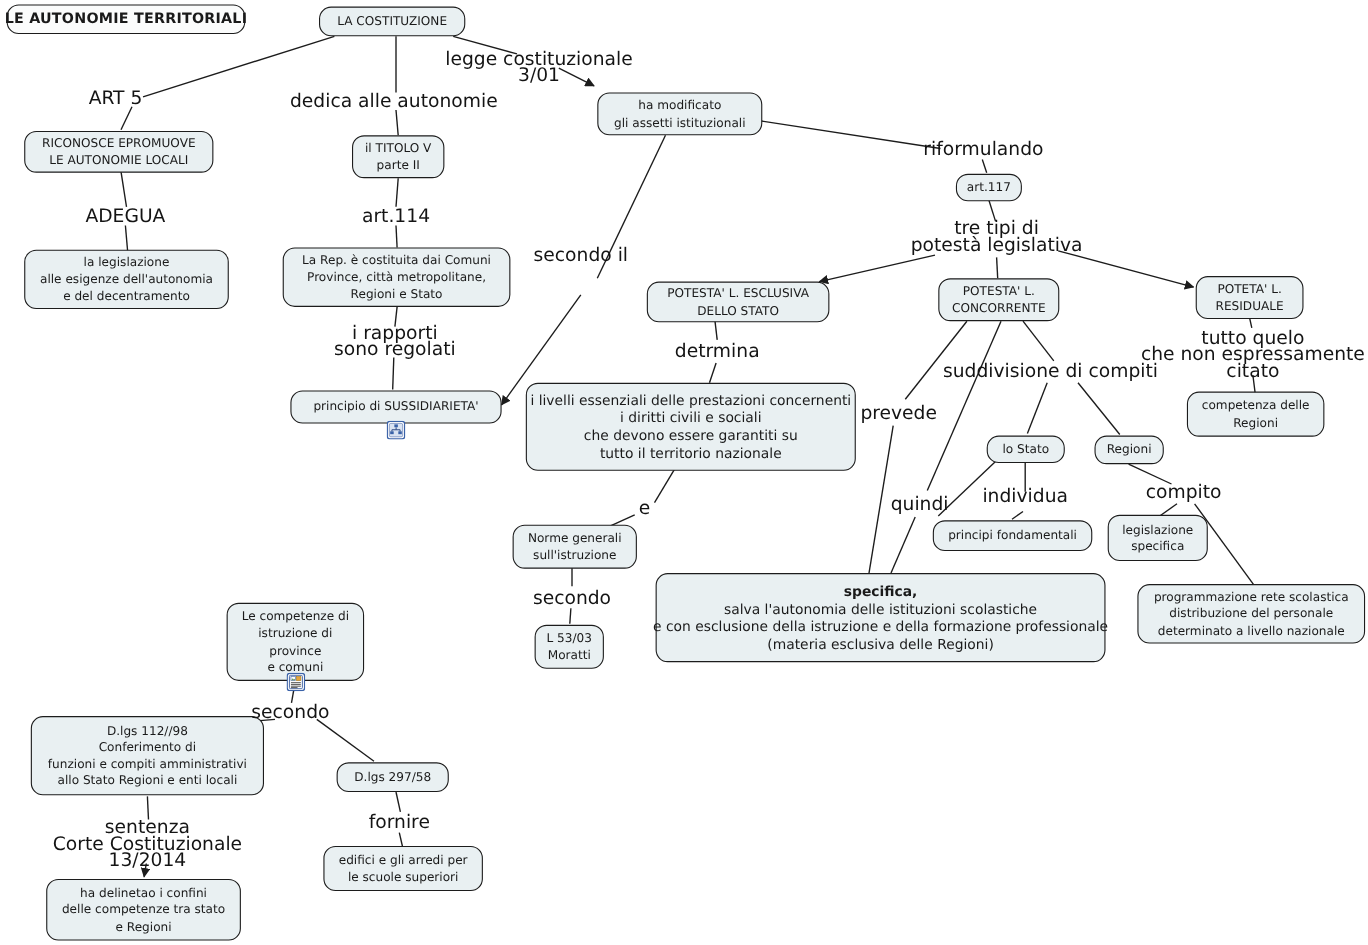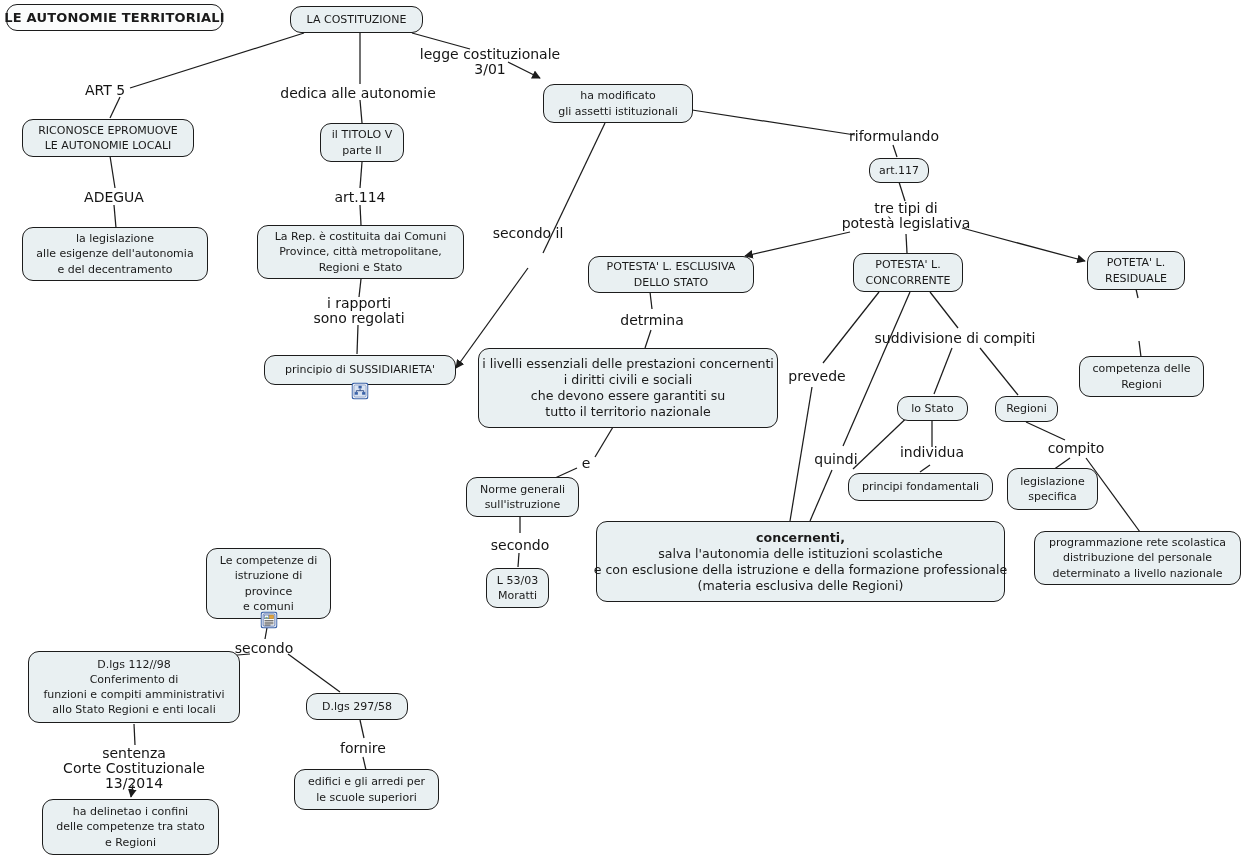--- a/index.html
+++ b/index.html
@@ -48,21 +48,21 @@
   .node.wide-note {
     font-size: 12.6px;
     line-height: 16px;
   }
   .node .bold-line {
     font-weight: bold;
   }
   .elabel {
     position: absolute;
     color: #141414;
-    font-size: 14px;
+    font-size: 17px;
     line-height: 15px;
     text-align: center;
     white-space: pre;
     background: transparent;
     z-index: 3;
     transform: translate(-50%, -50%);
   }
   .badge {
     position: absolute;
     width: 17px;
@@ -262,21 +262,21 @@
 specifica</span>
   </div>
 
   <div class="node" style="left:1034px; top:531px; width:207px; height:54px;">
     <span>programmazione rete scolastica
 distribuzione del personale
 determinato a livello nazionale</span>
   </div>
 
   <div class="node wide-note" style="left:596px; top:521px; width:409px; height:81px; flex-direction:column;">
-    <span class="bold-line">concernenti,</span>
+    <span class="bold-line">specifica,</span>
     <span>salva l'autonomia delle istituzioni scolastiche
 e con esclusione della istruzione e della formazione professionale
 (materia esclusiva delle Regioni)</span>
   </div>
 
   <div class="node" style="left:206px; top:548px; width:125px; height:71px;">
     <span>Le competenze di
 istruzione di
 province
 e comuni</span>
@@ -317,20 +317,23 @@
   <div class="elabel" style="left:906px; top:216px;">tre tipi di
 potestà legislativa</div>
   <div class="elabel" style="left:652px; top:320px;">detrmina</div>
   <div class="elabel" style="left:586px; top:463px;">e</div>
   <div class="elabel" style="left:520px; top:545px;">secondo</div>
   <div class="elabel" style="left:817px; top:376px;">prevede</div>
   <div class="elabel" style="left:836px; top:459px;">quindi</div>
   <div class="elabel" style="left:955px; top:338px;">suddivisione di compiti</div>
   <div class="elabel" style="left:932px; top:452px;">individua</div>
   <div class="elabel" style="left:1076px; top:448px;">compito</div>
+  <div class="elabel" style="left:1139px; top:323px;">tutto quelo
+che non espressamente
+citato</div>
   <div class="elabel" style="left:264px; top:648px;">secondo</div>
   <div class="elabel" style="left:363px; top:748px;">fornire</div>
   <div class="elabel" style="left:134px; top:768px;">sentenza
 Corte Costituzionale
 13/2014</div>
 
   <div class="badge" style="left:360px; top:391px;">
     <svg width="17" height="17" viewBox="0 0 17 17" xmlns="http://www.w3.org/2000/svg">
       <rect x="0.6" y="0.6" width="15.8" height="15.8" rx="2.4" fill="#ffffff" stroke="#3a62a8" stroke-width="1.2"></rect>
       <rect x="2.4" y="2.4" width="12.2" height="12.2" rx="1.4" fill="#d9e3f2" stroke="#6f86b8" stroke-width="0.7"></rect>

